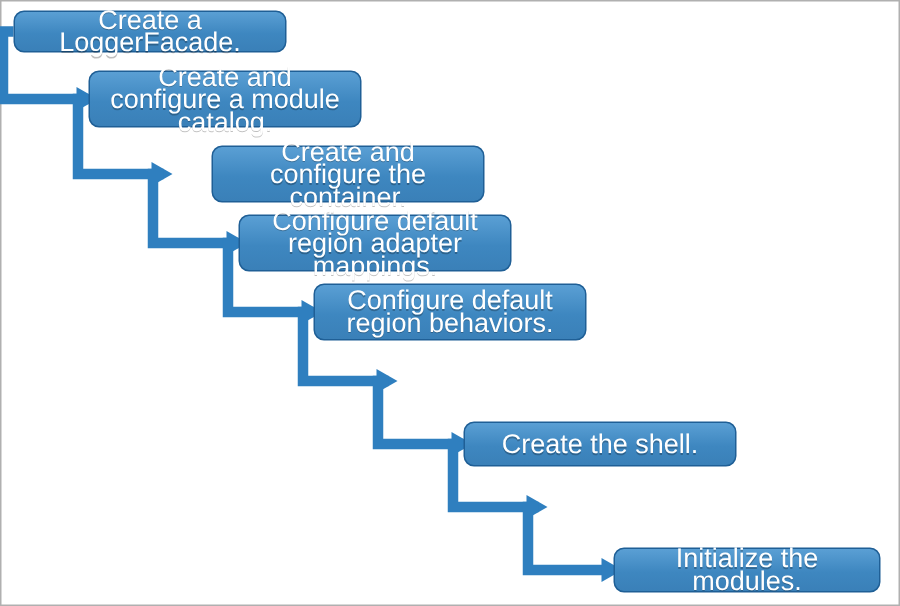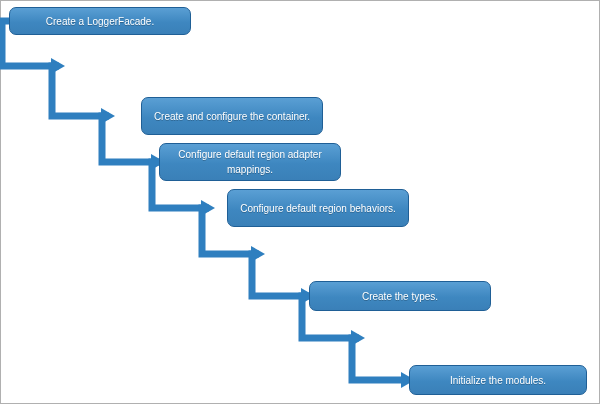--- a/index.html
+++ b/index.html
@@ -21,21 +21,21 @@
     box-sizing: border-box;
     border: 1px solid #b0b0b0;
   }
   .step {
     position: absolute;
     box-sizing: border-box;
     background: linear-gradient(to bottom, #5a9fd4 0%, #3e87c0 55%, #3a80b8 100%);
     border: 1px solid #1f5f96;
     border-radius: 7px;
     color: #ffffff;
-    font-size: 10px;
+    font-size: 18px;
     line-height: 15px;
     text-align: center;
     display: flex;
     align-items: center;
     justify-content: center;
     padding: 2px 6px;
     text-shadow: 0 1px 0 rgba(0,0,0,0.25);
   }
   .arrow {
     position: absolute;
@@ -96,29 +96,32 @@
   <div class="arrow" style="left:0px; top:0px;">
     <svg width="600" height="404">
       <path d="M 358 337 L 351 337 L 351 379 L 402 379" fill="none" stroke="#2f7fbf" stroke-width="7"></path>
       <path d="M 400 371 L 414 379 L 400 387 Z" fill="#2f7fbf"></path>
     </svg>
   </div>
 
   <div class="step" style="left:8px;   top:6px;   width:182px; height:28px;">
     <span>Create a LoggerFacade.</span>
   </div>
+  <div class="step" style="left:58px;  top:46px;  width:182px; height:38px;">
+    <span>Create and configure a module catalog.</span>
+  </div>
   <div class="step" style="left:108px; top:96px;  width:182px; height:38px;margin-left:32px;">
     <span>Create and configure the container.</span>
   </div>
   <div class="step" style="left:158px; top:142px; width:182px; height:38px;">
     <span>Configure default region adapter mappings.</span>
   </div>
-  <div class="step" style="left:208px; top:188px; width:182px; height:38px;margin-left:18px;">
+  <div class="step" style="left:208px; top:188px; width:182px; height:38px;">
     <span>Configure default region behaviors.</span>
   </div>
   <div class="step" style="left:308px; top:280px; width:182px; height:30px;">
-    <span>Create the types.</span>
+    <span>Create the shell.</span>
   </div>
   <div class="step" style="left:408px; top:364px; width:178px; height:30px;">
     <span>Initialize the modules.</span>
   </div>
 
 </div>
 
 </body></html>

